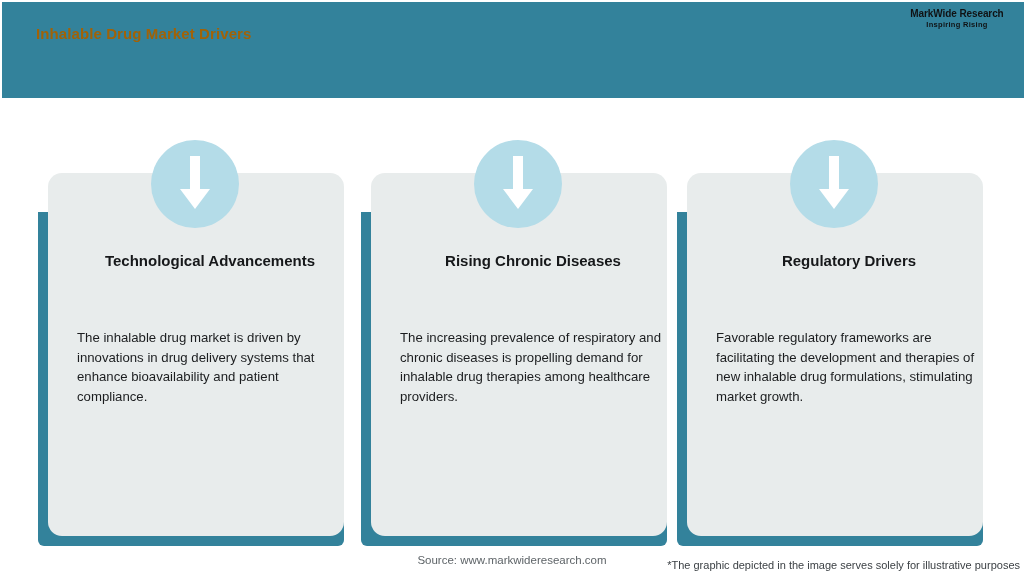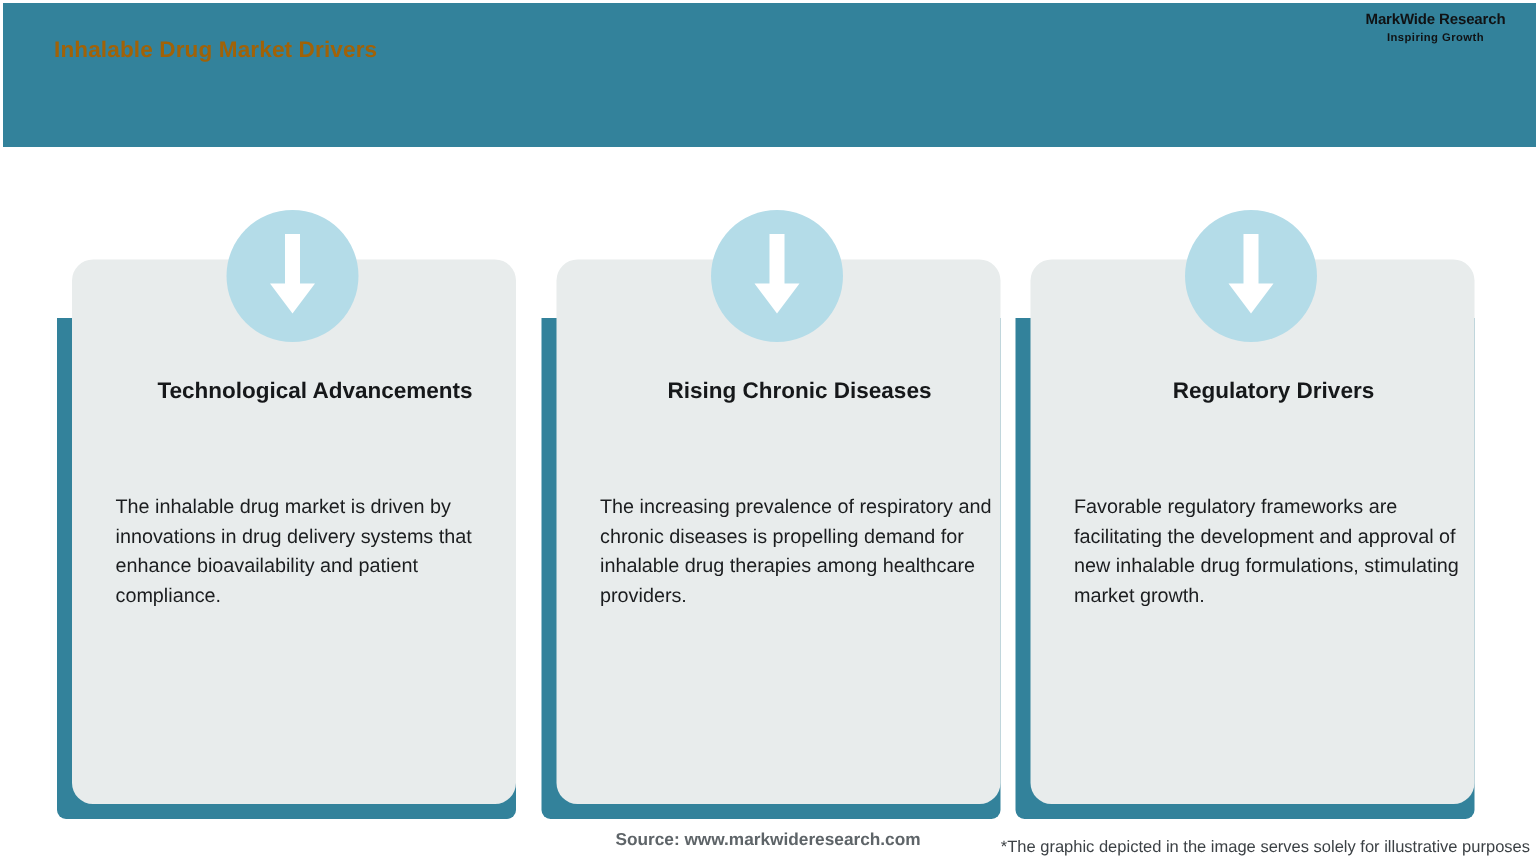--- a/index.html
+++ b/index.html
@@ -153,40 +153,40 @@
   .g3 .card-body { width: 276px; }
 
   
   #footer-source {
     position: absolute;
     left: 0;
     top: 554px;
     width: 1024px;
     text-align: center;
     font-size: 11.5px;
-    font-weight: bold;
+    font-weight: normal;
     color: #5E6468;
   }
   #footer-disclaimer {
     position: absolute;
     right: 4px;
     top: 559px;
     font-size: 11px;
     color: #3C4145;
   }
 </style>
 </head>
 <body>
 
 <div id="header-bar"></div>
 <div id="page-title">Inhalable Drug Market Drivers</div>
 
 <div id="brand-logo">
   <div class="logo-name">MarkWide Research</div>
-  <div class="logo-tag">Inspiring Growth</div>
+  <div class="logo-tag">Inspiring Rising</div>
 </div>
 
 <div id="cards-row">
 
   <div class="card-group g1">
     <div class="card-frame"></div>
     <div class="card-panel"></div>
     <div class="icon-circle">
       <svg width="36" height="56" viewBox="0 0 36 56">
         <path d="M13 0 H23 V33 H33 L18 53 L3 33 H13 Z" fill="#FFFFFF"></path>
@@ -210,19 +210,19 @@
 
   <div class="card-group g3">
     <div class="card-frame"></div>
     <div class="card-panel"></div>
     <div class="icon-circle">
       <svg width="36" height="56" viewBox="0 0 36 56">
         <path d="M13 0 H23 V33 H33 L18 53 L3 33 H13 Z" fill="#FFFFFF"></path>
       </svg>
     </div>
     <div class="card-title">Regulatory Drivers</div>
-    <div class="card-body">Favorable regulatory frameworks are facilitating the development and approval of new inhalable drug formulations, stimulating market growth.</div>
+    <div class="card-body">Favorable regulatory frameworks are facilitating the development and therapies of new inhalable drug formulations, stimulating market growth.</div>
   </div>
 
 </div>
 
 <div id="footer-source">Source: www.markwideresearch.com</div>
 <div id="footer-disclaimer">*The graphic depicted in the image serves solely for illustrative purposes</div>
 
 </body></html>

